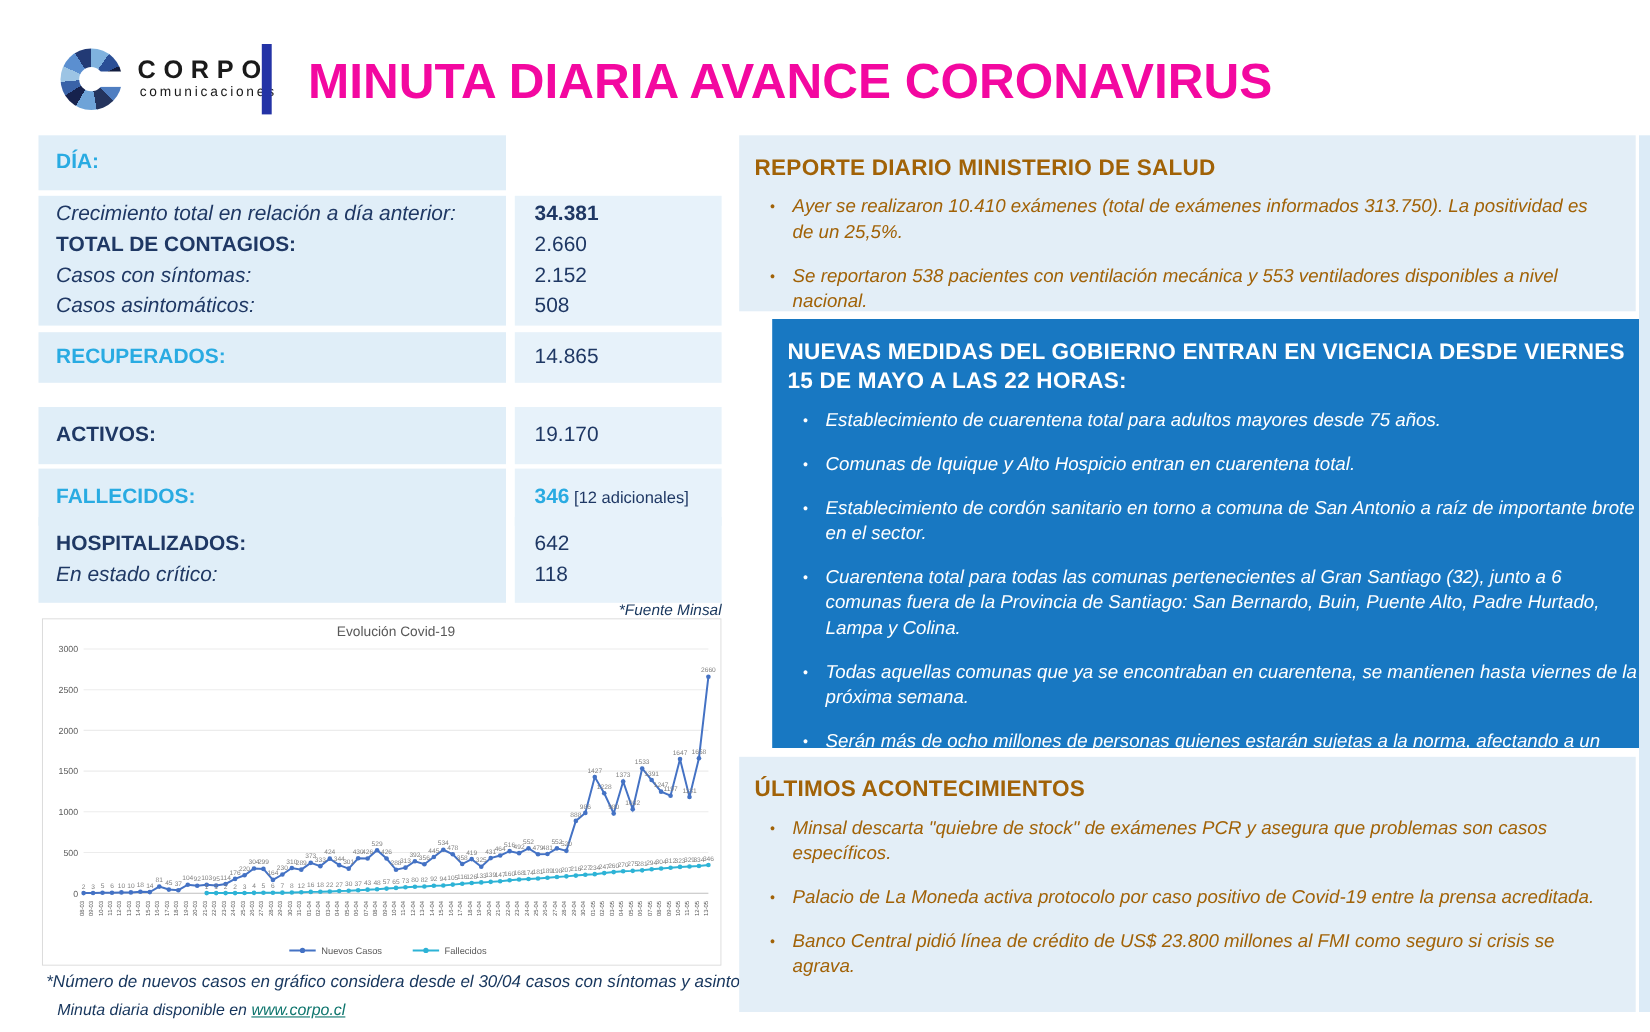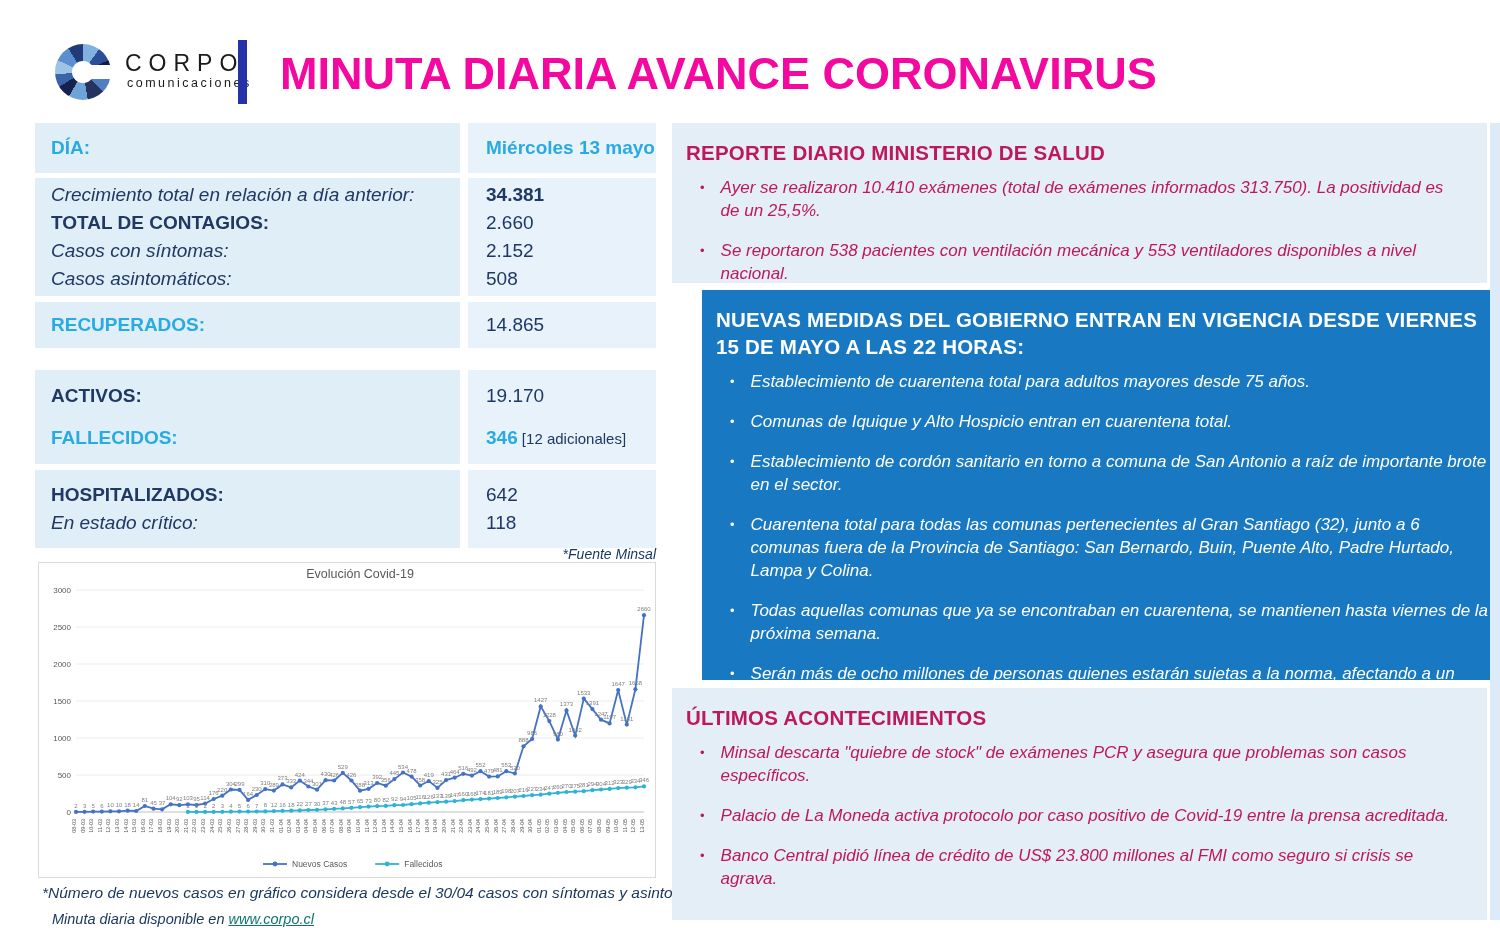--- a/index.html
+++ b/index.html
@@ -7,21 +7,21 @@
   body{font-family:"Liberation Sans", sans-serif;}
   #page{position:relative;width:1500px;height:938px;background:#ffffff;overflow:hidden;}
 
   
   #hdr{position:absolute;left:0;top:0;width:1500px;height:118px;}
   #logo{position:absolute;left:55px;top:42px;width:220px;height:66px;}
   .logo-mark{position:absolute;left:0;top:2px;width:56px;height:56px;border-radius:50%;
     background:conic-gradient(from 210deg,#16224d 0 28deg,#3a63a8 28deg 55deg,#9cc4e4 55deg 85deg,#5b8fd0 85deg 118deg,#223a75 118deg 150deg,#7fb2de 150deg 185deg,#2b4f96 185deg 215deg,#121c3f 215deg 250deg,#4f7ec1 250deg 285deg,#24345e 285deg 320deg,#6ea3d8 320deg 360deg);}
   .logo-mark:before{content:"";position:absolute;left:30%;top:30%;width:40%;height:40%;background:#ffffff;border-radius:50%;}
   .logo-mark:after{content:"";position:absolute;right:-6%;top:38%;width:46%;height:24%;background:#ffffff;}
-  .logo-text{position:absolute;left:70px;top:8px;font-size:23px;letter-spacing:7px;color:#1a1a1a;font-weight:400;}
+  .logo-text{position:absolute;left:70px;top:8px;font-size:23px;letter-spacing:7px;color:#1a1a1a;font-weight:700;}
   .logo-sub{position:absolute;left:72px;top:34px;font-size:12.5px;letter-spacing:2.5px;color:#1a1a1a;}
   #hdr-bar{position:absolute;left:238px;top:40px;width:9px;height:64px;background:#2433a6;}
   #main-title{position:absolute;left:280px;top:48px;font-size:45px;font-weight:800;letter-spacing:0px;}
 
   
   .stat-row{position:absolute;left:35px;width:621px;}
   .stat-label-box,.stat-value-box{position:absolute;top:0;height:100%;background:#e0eef8;display:flex;flex-direction:column;justify-content:center;}
   .stat-label-box{left:0;width:425px;padding-left:16px;}
   .stat-value-box{left:433px;width:188px;padding-left:18px;background:#e7f2fa;}
   .stat-line{font-size:19px;line-height:28px;color:#1f3864;white-space:nowrap;}
@@ -36,21 +36,21 @@
   
   #chart{position:absolute;left:38px;top:562px;width:618px;height:316px;}
 
   
   #foot1{position:absolute;left:42px;top:884px;font-size:15.5px;font-style:italic;color:#17365d;}
   #foot2{position:absolute;left:52px;top:911px;font-size:14.5px;font-style:italic;color:#17365d;}
   #foot2 a{color:#0f766e;text-decoration:underline;cursor:pointer;}
 
   
   .rs{position:absolute;left:672px;width:815px;padding:14px 24px 10px 14px;}
-  .rs.light{background:#e3eef7;color:#be185d;}
+  .rs.light{background:#e3eef7;color:#a16207;}
   .rs.blue{background:#1878c2;color:#ffffff;}
   .rs h2{margin:2px 0 6px 0;font-size:20.5px;font-weight:700;line-height:27px;letter-spacing:0.2px;}
   .rs ul{list-style:none;margin:10px 0 0 0;padding:0;}
   .rs li{display:flex;gap:16px;margin:0 0 17px 14px;font-size:17px;font-style:italic;line-height:23px;}
   .rs li .dot{flex:0 0 auto;font-size:13px;line-height:23px;font-style:normal;}
   #right-strip{position:absolute;left:1490px;top:123px;width:10px;height:797px;background:#dcebf7;}
 </style>
 </head>
 <body>
 <div id="page">
@@ -63,23 +63,20 @@
     </div>
     <div id="hdr-bar"></div>
     <div id="main-title" style="color: rgb(243, 8, 160);">MINUTA DIARIA AVANCE CORONAVIRUS</div>
   </div>
 
   <div id="stats">
       <div class="stat-row" style="top: 123px; height: 50px;">
         <div class="stat-label-box">
           <div class="stat-line t-cyanbold">DÍA:</div>
         </div>
-        <div class="stat-value-box">
-          <div class="stat-line t-cyan">Miércoles 13 mayo</div>
-        </div>
       </div>
       <div class="stat-row" style="top: 178px; height: 118px;">
         <div class="stat-label-box">
           <div class="stat-line t-italic">Crecimiento total en relación a día anterior:</div>
           <div class="stat-line t-bold">TOTAL DE CONTAGIOS:</div>
           <div class="stat-line t-italic">Casos con síntomas:</div>
           <div class="stat-line t-italic">Casos asintomáticos:</div>
         </div>
         <div class="stat-value-box">
           <div class="stat-line t-bold">34.381</div>
@@ -97,21 +94,21 @@
         </div>
       </div>
       <div class="stat-row" style="top: 370px; height: 52px;">
         <div class="stat-label-box">
           <div class="stat-line t-bold">ACTIVOS:</div>
         </div>
         <div class="stat-value-box">
           <div class="stat-line ">19.170</div>
         </div>
       </div>
-      <div class="stat-row" style="top: 412px; height: 52px;">
+      <div class="stat-row" style="top: 426px; height: 52px;">
         <div class="stat-label-box">
           <div class="stat-line t-cyanbold">FALLECIDOS:</div>
         </div>
         <div class="stat-value-box">
           <div class="stat-line t-cyan">346<span class="suffix"> [12 adicionales]</span></div>
         </div>
       </div>
       <div class="stat-row" style="top: 470px; height: 78px;">
         <div class="stat-label-box">
           <div class="stat-line t-bold">HOSPITALIZADOS:</div>

